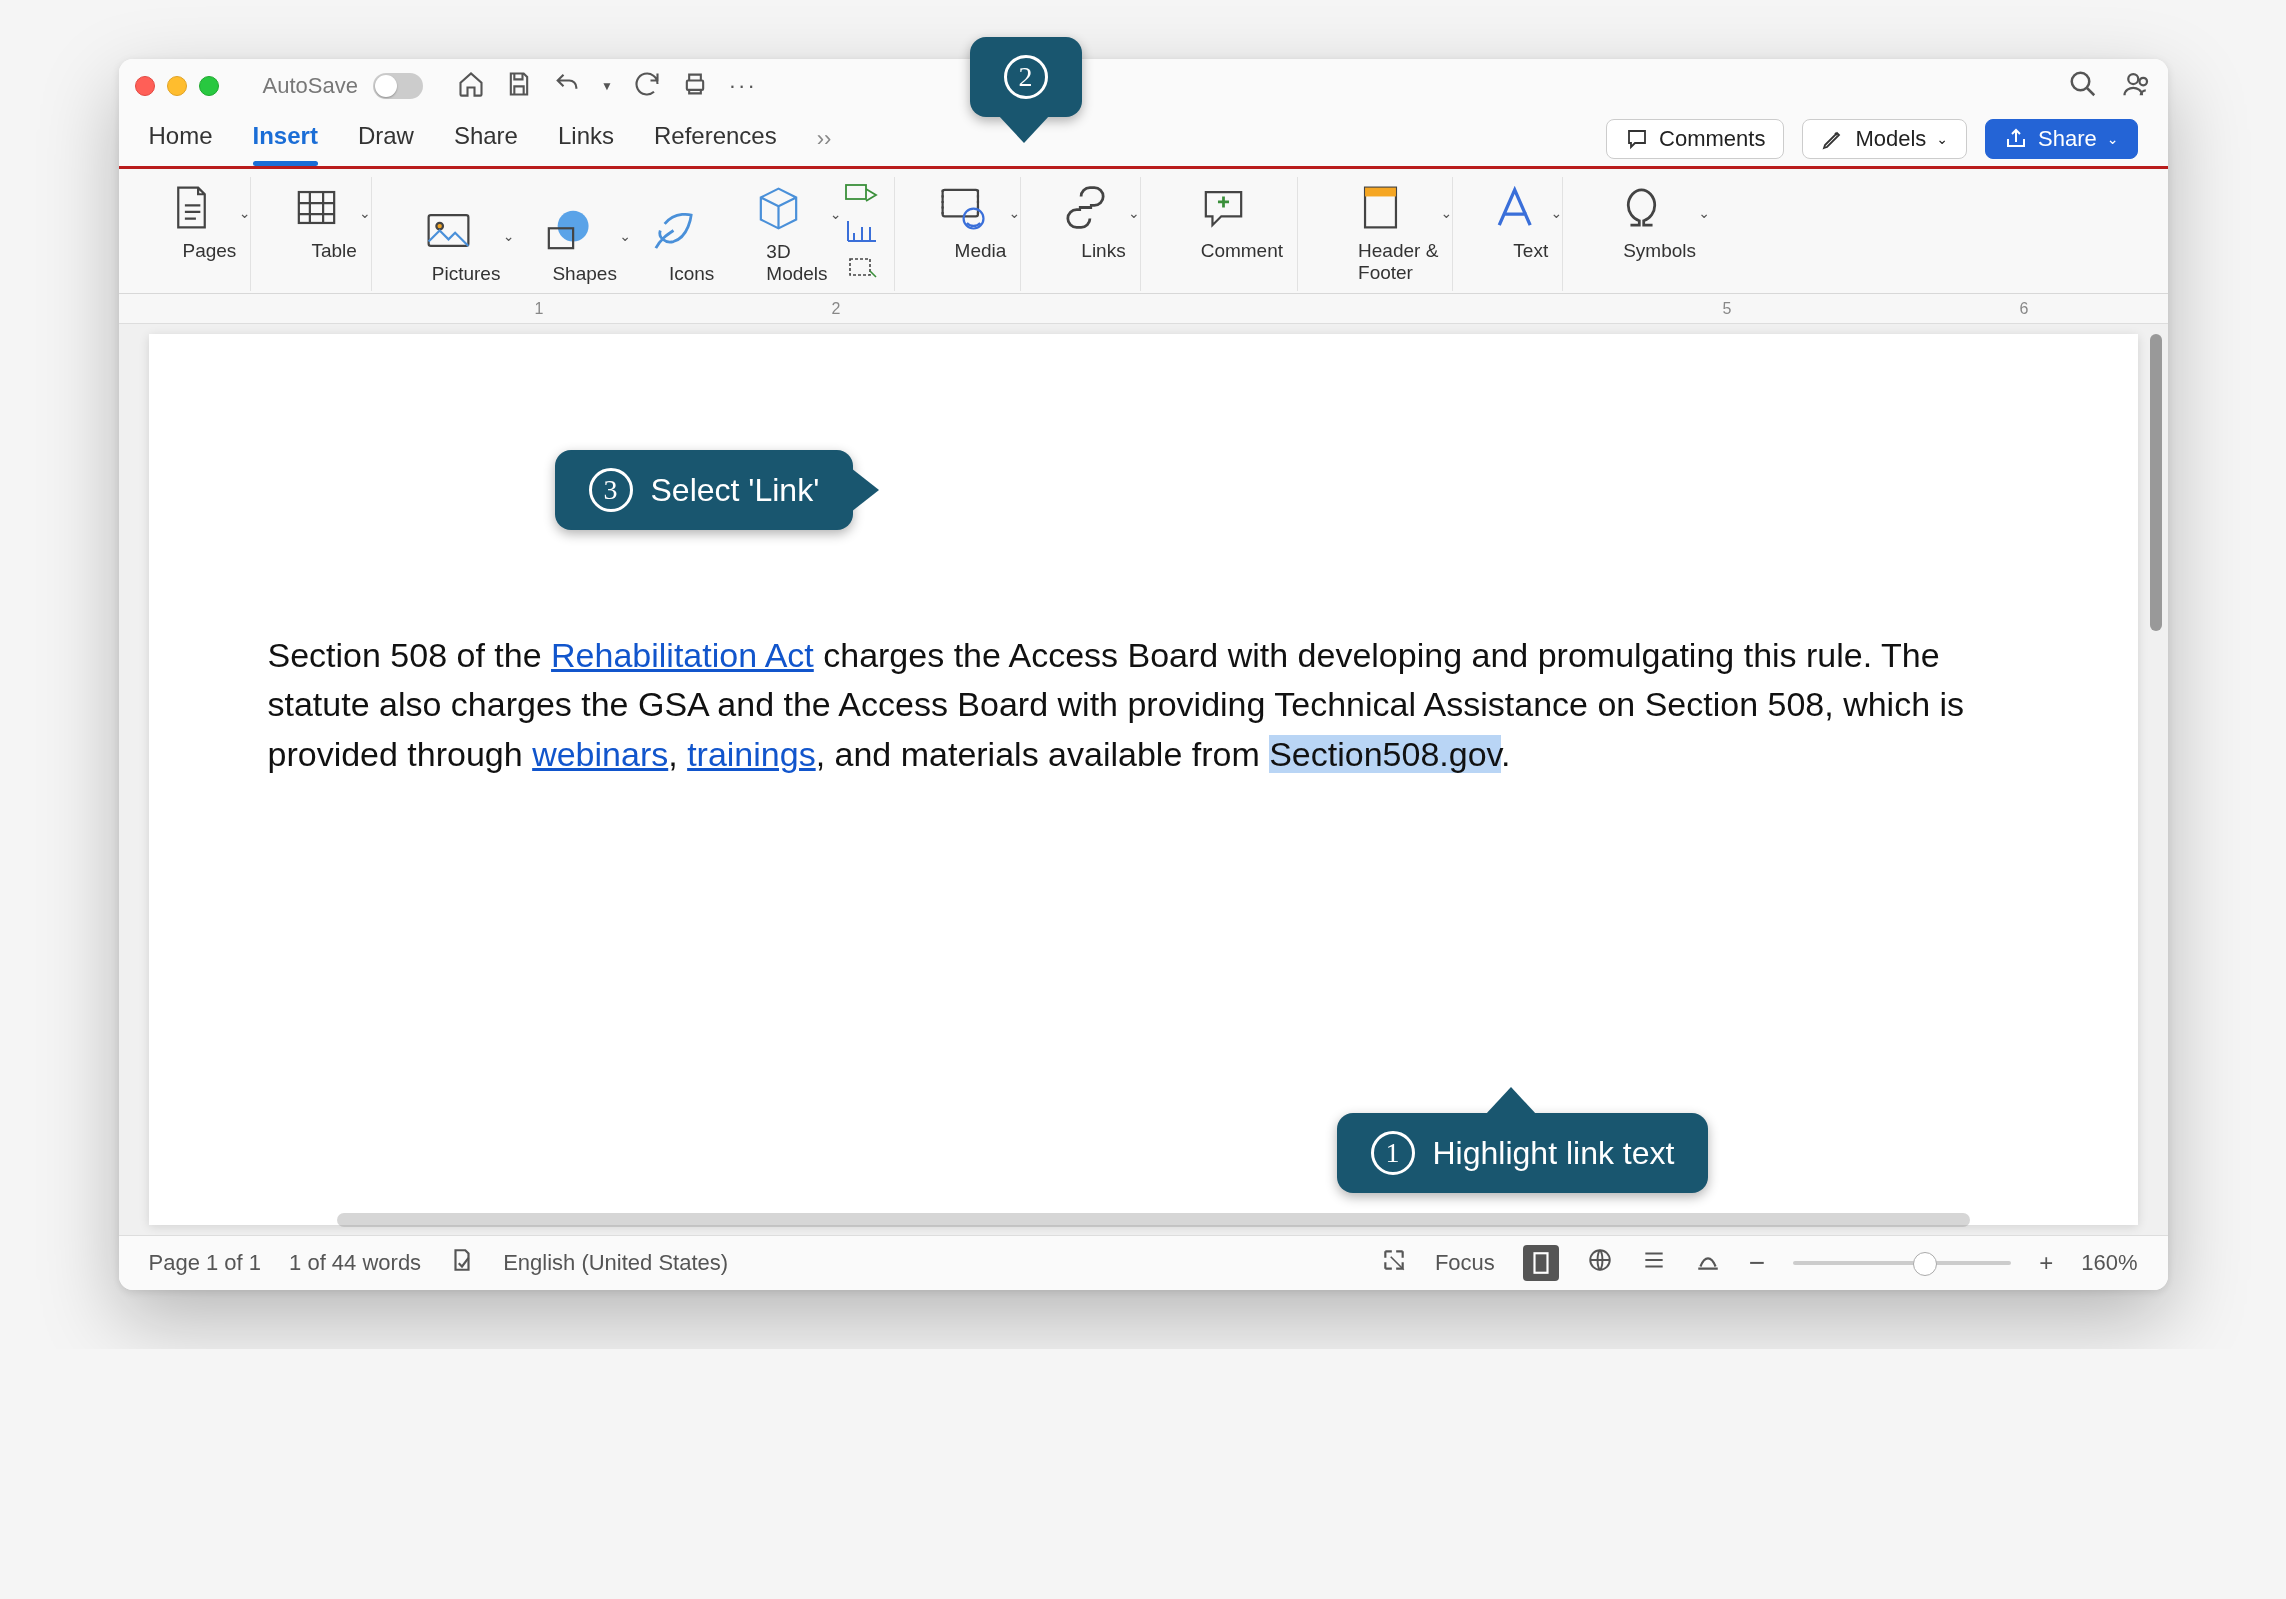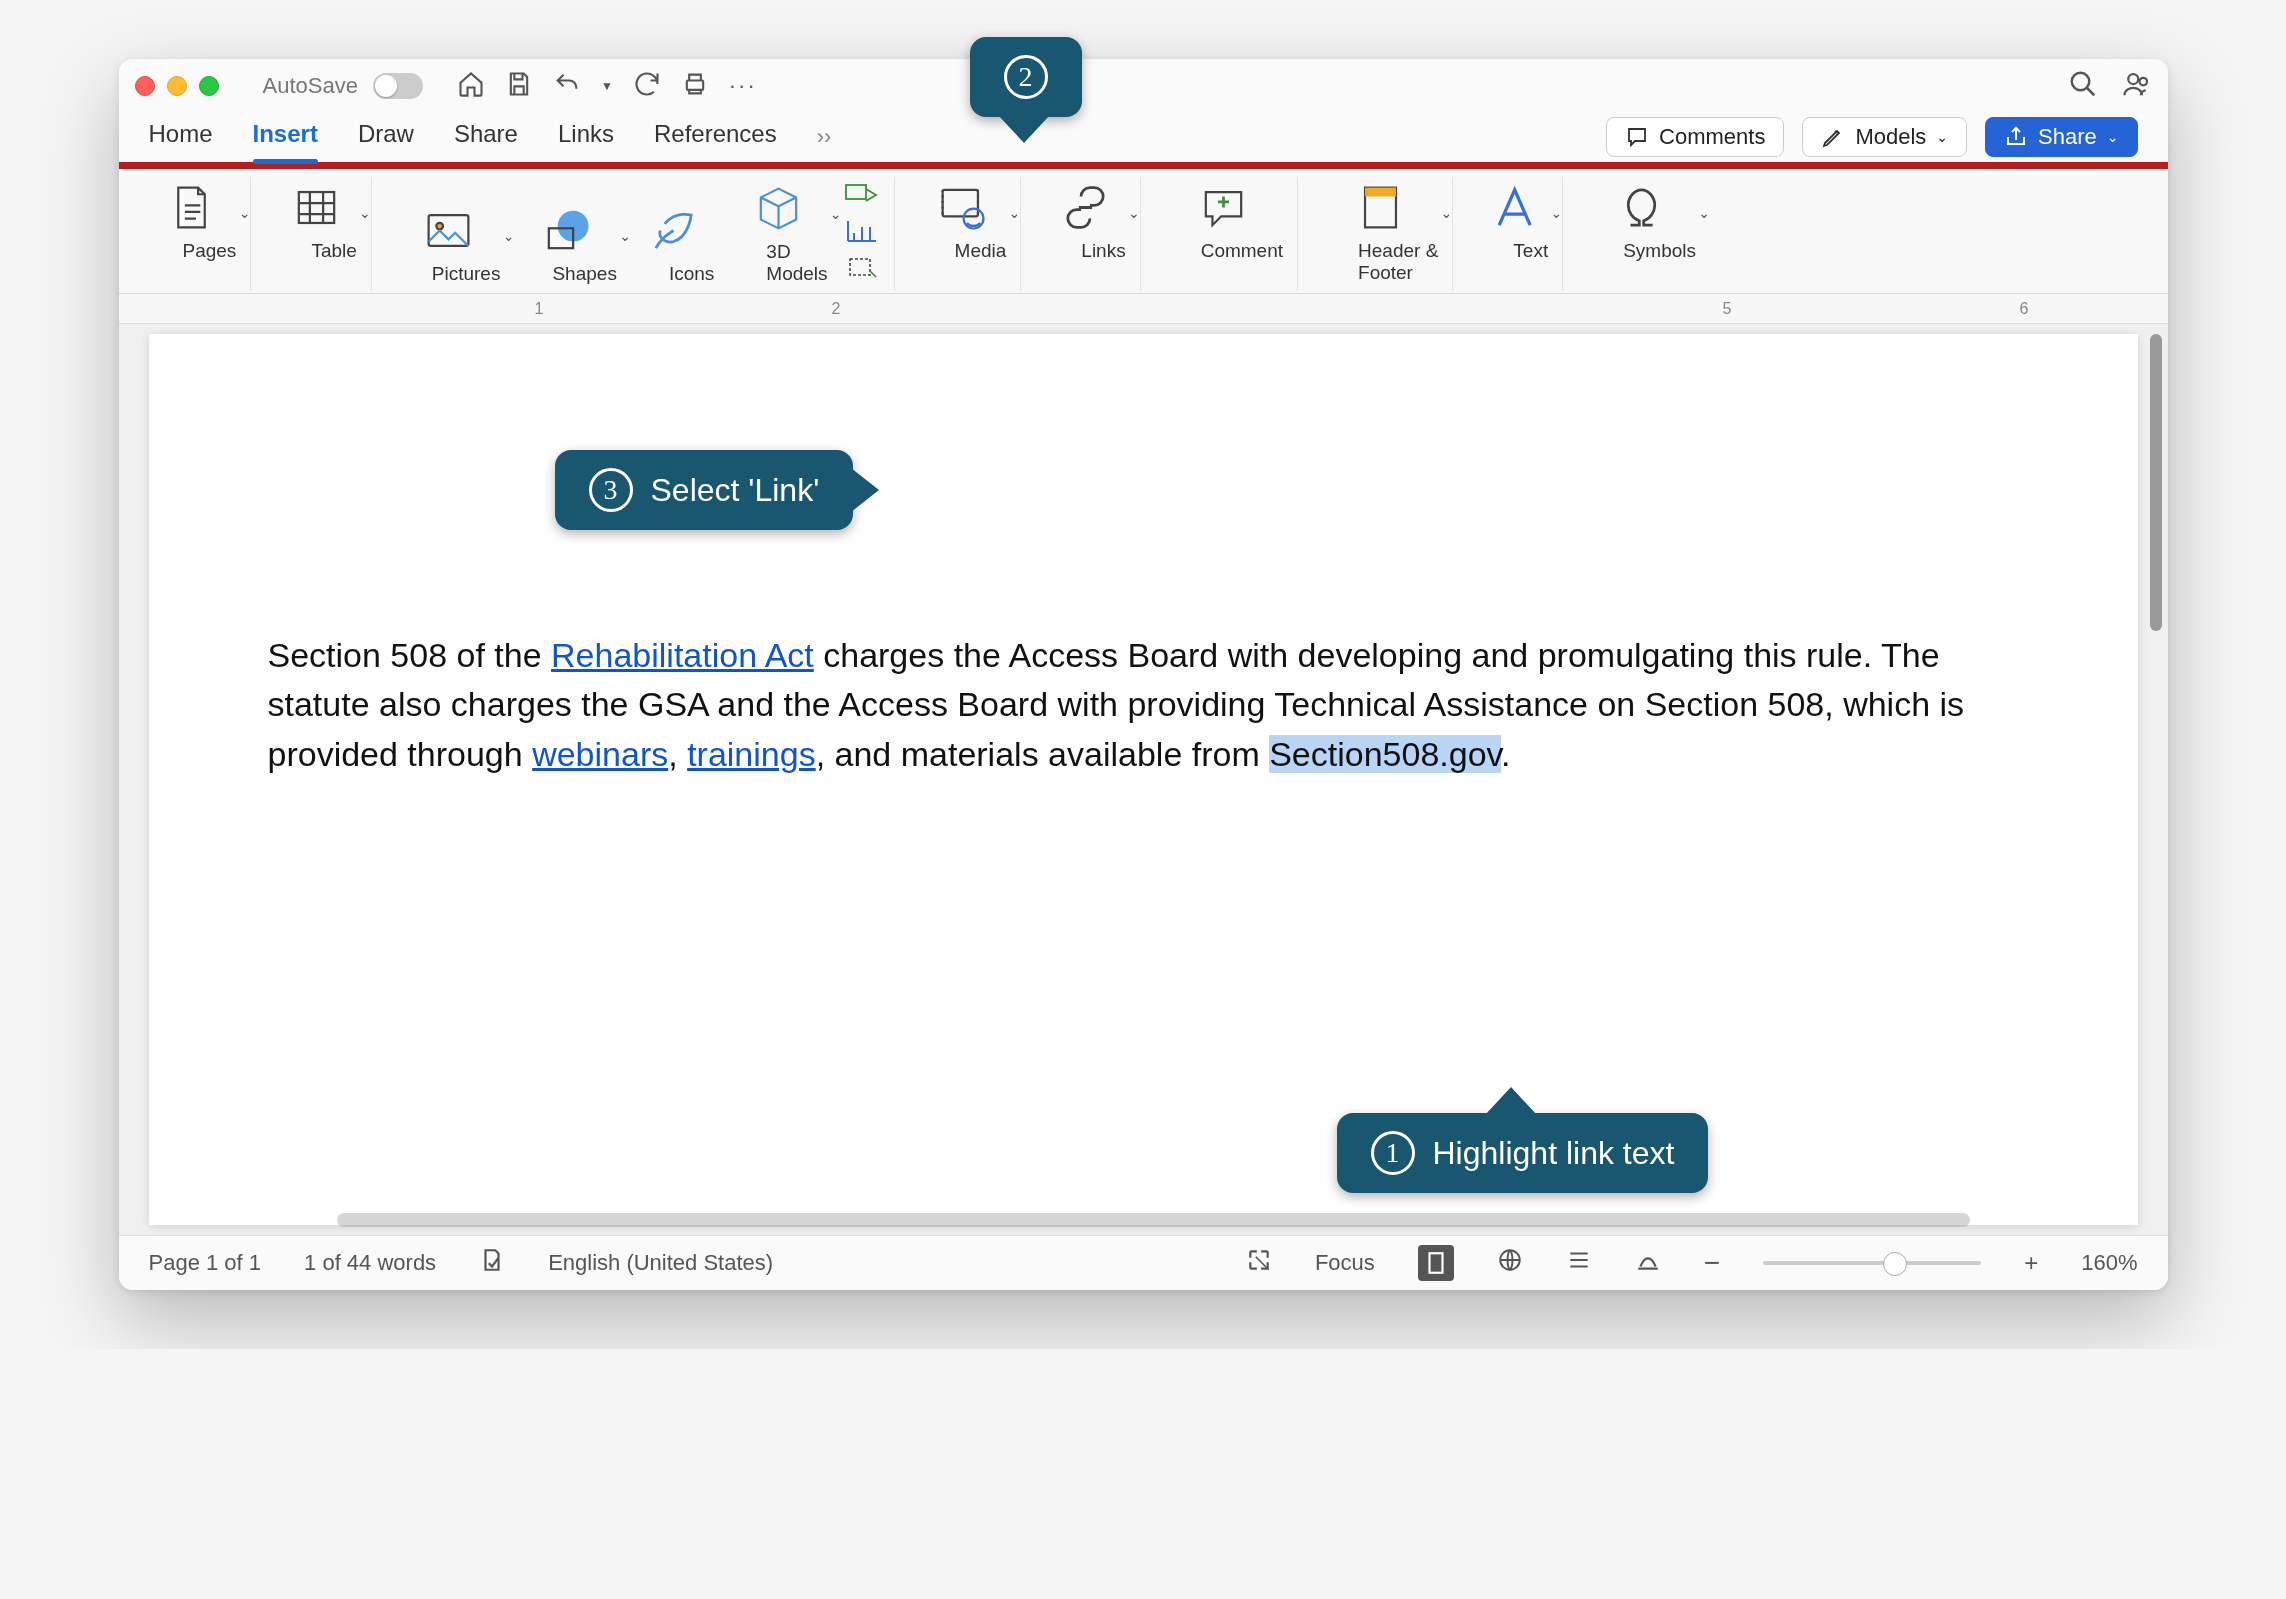--- a/index.html
+++ b/index.html
@@ -37,21 +37,21 @@
   .autosave-switch{
     width:50px;height:26px;border-radius:13px;background:#ccc;position:relative;
   }
   .autosave-switch::after{content:"";width:22px;height:22px;background:#fff;border-radius:50%;position:absolute;top:2px;left:2px;box-shadow:0 1px 2px rgba(0,0,0,0.3);}
   .qa-icons{display:flex;gap:20px;margin-left:20px;align-items:center;}
   .qa-icons svg, .qa-icons span {color:#555;}
   .right-icons{margin-left:auto;display:flex;gap:24px;align-items:center;}
   
   .tab-row{
     display:flex;align-items:center;padding:0 30px;height:57px;background:#fafafa;
-    border-bottom:7px solid #b91c1c;gap:40px;
+    border-bottom:3px solid #b91c1c;gap:40px;
   }
   .tab{font-size:24px;color:#333;font-weight:500;position:relative;padding-bottom:6px;cursor:pointer;}
   .tab.active{color:#1a6dd6;font-weight:700;}
   .tab.active::after{content:"";position:absolute;left:0;right:0;bottom:-10px;height:5px;background:#1a6dd6;border-radius:3px;}
   .tab-row .chev{color:#888;font-size:22px;}
   .tab-actions{margin-left:auto;display:flex;gap:18px;align-items:center;}
   .pill{
     display:flex;align-items:center;gap:10px;padding:6px 18px;border:1.5px solid #ccc;
     border-radius:8px;font-size:22px;color:#222;background:#fff;
   }
@@ -83,21 +83,21 @@
     background:#fff;margin:10px 30px 0 30px;height:891px;box-shadow:0 2px 10px rgba(0,0,0,0.12);
     padding:297px 119px 59px 119px;
   }
   .doc-text{font-size:34px;line-height:1.45;color:#111;font-family:Arial,Helvetica,sans-serif;}
   .doc-text a{color:#1155cc;text-decoration:underline;}
   .hl{background:#b9d5f5;}
   .vscroll{position:absolute;right:6px;top:10px;width:12px;height:297px;background:#999;border-radius:6px;}
   .hscroll{position:absolute;bottom:8px;left:218px;right:198px;height:14px;background:#999;border-radius:7px;opacity:0.4;}
   
   .status{
-    height:55px;display:flex;align-items:center;padding:0 30px;gap:43px;
+    height:55px;display:flex;align-items:center;padding:0 30px;gap:28px;
     background:#fafafa;border-top:1px solid #ddd;border-radius:0 0 14px 14px;
     font-size:22px;color:#555;
   }
   .status .sp{flex:1;}
   .status svg{width:26px;height:26px;color:#555;}
   .zoom-slider{width:218px;height:4px;background:#ccc;position:relative;border-radius:2px;}
   .zoom-slider::after{content:"";width:22px;height:22px;background:#fff;border:1px solid #aaa;border-radius:50%;position:absolute;top:-9px;left:55%;}
   .view-btn{width:36px;height:36px;display:flex;align-items:center;justify-content:center;border-radius:4px;}
   .view-btn.active{background:#555;color:#fff;}
   

